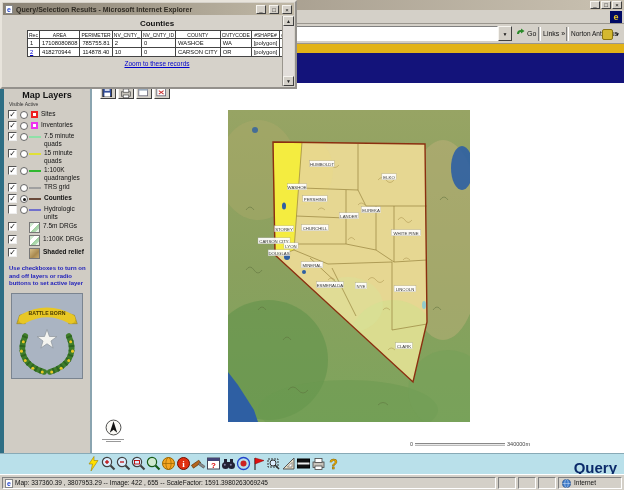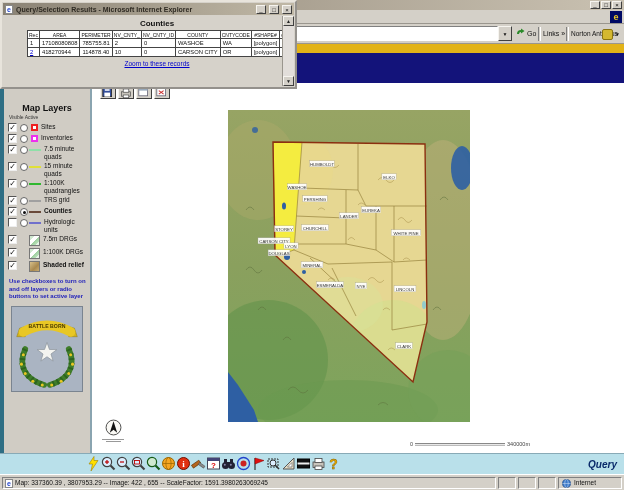--- a/index.html
+++ b/index.html
@@ -16,21 +16,21 @@
   #addressbar{left:0;right:0;top:24px;height:20px;background:#d4d0c8;border-bottom:1px solid #9a968e;}
   #urlinput{position:absolute;left:3px;top:2px;width:495px;height:15px;background:#fff;border:1px solid;border-color:#808080 #fff #fff #808080;font-size:8px;padding:0 2px;}
   #urldrop{position:absolute;left:498px;top:2px;width:14px;height:15px;font-size:5px;line-height:14px;text-align:center;}
   .bar-item{position:absolute;top:3px;height:14px;font-size:7px;line-height:14px;white-space:nowrap;}
   .vsep{position:absolute;top:3px;height:14px;width:3px;border-left:1px solid #808080;border-right:1px solid #fff;}
   #band-yellow{left:0;right:0;top:44px;height:9px;background:#e2b318;}
   #band-navy{left:0;right:0;top:53px;height:30px;background:#13137a;}
   
   #content{left:0;right:0;top:83px;height:370px;background:#fff;}
   #sidebar{position:absolute;left:0;top:0;width:92px;height:100%;background:#d0ccc4;border-left:4px solid #2e6e84;border-right:2px solid #8aa4b0;overflow:hidden;}
-  .sb-title{text-align:center;font-weight:bold;font-size:9px;margin-top:20px;}
+  .sb-title{text-align:center;font-weight:bold;font-size:9px;margin-top:7px;}
   .sb-hint{font-size:5px;margin:1px 0 2px 5px;color:#333;}
   .layer-row{display:flex;align-items:flex-start;padding:1px 0 1px 4px;}
   .cb{width:9px;height:9px;background:#fff;border:1px solid;border-color:#555 #eee #eee #555;font-size:8px;line-height:8px;text-align:center;color:#111;flex:none;margin-top:0;}
   .rb{width:8px;height:8px;border-radius:50%;background:#fff;border:1px solid #666;flex:none;margin:1px 0 0 3px;position:relative;}
   .rb.on::after{content:"";position:absolute;left:2px;top:2px;width:3px;height:3px;border-radius:50%;background:#111;}
   .rb-gap{width:11px;flex:none;}
   .swatch-box{width:7px;height:7px;background:#fff;border:2px solid;flex:none;margin:1px 2px 0 3px;}
   .swatch-line{width:12px;height:2px;flex:none;margin:4px 2px 0 1px;}
   .thumb{width:11px;height:11px;border:1px solid #777;flex:none;margin:0 2px 0 1px;}
   .thumb.drg{background:linear-gradient(135deg,#cfe8cf 25%,#ffffff 25%,#ffffff 55%,#9fd0a0 55%,#b8e0b8 80%,#e8f4e8 80%);}
@@ -45,21 +45,21 @@
   .mini-btn{width:16px;height:13px;display:flex;align-items:center;justify-content:center;}
   #mapimg{position:absolute;left:134px;top:27px;width:242px;height:312px;}
   #northarrow{position:absolute;left:8px;top:336px;width:22px;text-align:center;}
   .credit-line{height:1px;background:#999;margin:1px auto 0 auto;}
   #scalebar{position:absolute;left:316px;top:358px;width:120px;display:flex;align-items:center;font-size:5.5px;color:#444;}
   #scaleline{flex:1;height:3px;margin:0 2px;border-top:1px solid #888;border-bottom:1px solid #bbb;background:#e8e8e8;}
   
   #toolband{left:0;right:0;top:453px;height:21px;background:#b9e0ea;border-top:1px solid #88aab6;}
   #toolicons{position:absolute;left:86px;top:2px;display:flex;}
   .tbicon{width:15px;height:16px;flex:none;cursor:pointer;}
-  #querylabel{position:absolute;right:7px;top:5px;font-size:10px;font-weight:bold;color:#0a2a6a;font-style:italic;}
+  #querylabel{position:absolute;right:7px;top:5px;font-size:15px;font-weight:bold;color:#0a2a6a;}
   
   #statusbar{left:0;right:0;top:474px;height:16px;background:#d4d0c8;border-top:1px solid #fff;}
   .pane{position:absolute;top:2px;height:12px;border:1px solid;border-color:#808080 #fff #fff #808080;font-size:6.5px;line-height:10px;white-space:nowrap;overflow:hidden;}
   #pane-main{left:2px;width:494px;padding-left:2px;display:flex;align-items:center;gap:2px;}
   #pane-zone{left:558px;width:64px;display:flex;align-items:center;gap:3px;padding-left:3px;}
   .pageicon{width:8px;height:9px;background:#fff;border:1px solid #888;color:#2244cc;font-size:7px;line-height:8px;text-align:center;font-weight:bold;flex:none;}
   
   #popup{left:0;top:0;width:297px;height:89px;background:#d6d2ca;border:2px outset #e8e4dc;z-index:50;}
   #popup-title{position:absolute;left:1px;top:1px;right:1px;height:12px;background:linear-gradient(90deg,#8a8274,#c0b8a6);display:flex;align-items:center;padding:0 2px;gap:3px;}
   #popup-title .t{font-size:7px;font-weight:bold;color:#2e2a22;white-space:nowrap;flex:1;}

